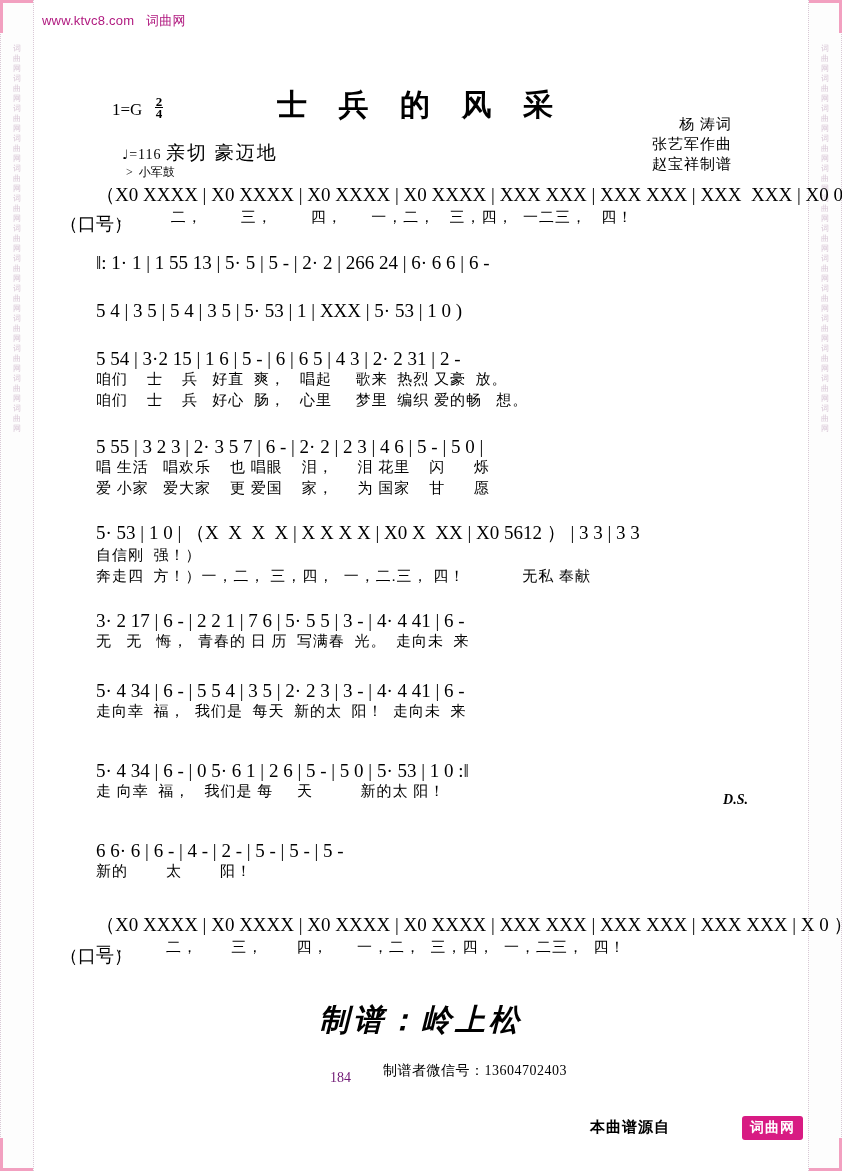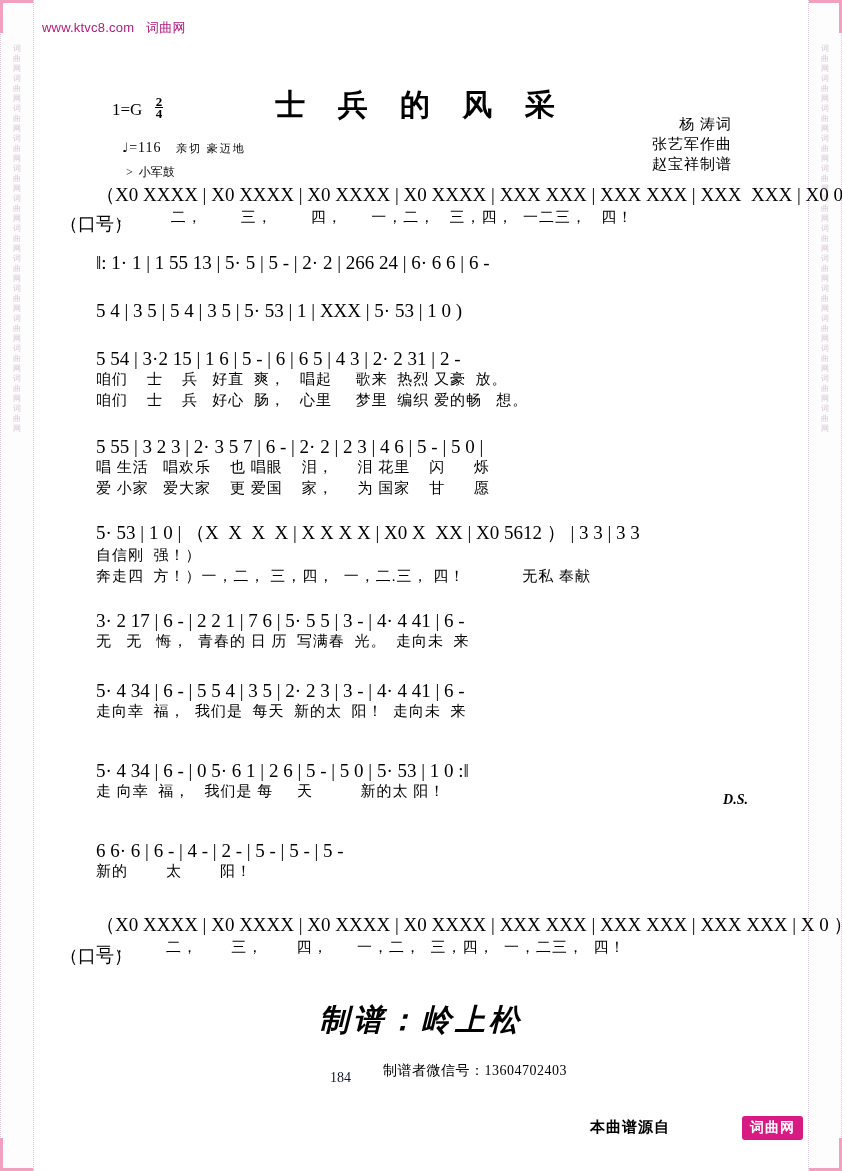--- a/index.html
+++ b/index.html
@@ -27,56 +27,56 @@
   .strip-mark span{display:block;}
   .corner{
     position:absolute;width:30px;height:30px;
   }
   .corner.tl{left:0;top:0;border-top:3px solid #f2a0c0;border-left:3px solid #f2a0c0;}
   .corner.tr{right:0;top:0;border-top:3px solid #f2a0c0;border-right:3px solid #f2a0c0;}
   .corner.bl{left:0;bottom:0;border-bottom:3px solid #f2a0c0;border-left:3px solid #f2a0c0;}
   .corner.br{right:0;bottom:0;border-bottom:3px solid #f2a0c0;border-right:3px solid #f2a0c0;}
 
   .site-url{
-    position:absolute;left:42px;top:19px;
+    position:absolute;left:42px;top:12px;
     font-family:"Liberation Sans", sans-serif;
     font-size:13px;color:#b0197f;letter-spacing:0.2px;
   }
   .site-url .cn{color:#b0197f;margin-left:8px;font-family:"Liberation Serif",serif;}
 
   
   .key-sig{
     position:absolute;left:112px;top:96px;
     font-family:"Liberation Serif", serif;font-size:17px;color:#000;
   }
   .key-sig .meter{
     display:inline-block;vertical-align:-3px;margin-left:8px;
     font-size:13px;line-height:11px;text-align:center;font-weight:bold;
   }
   .key-sig .meter b{display:block;}
   .key-sig .meter .num{border-bottom:1.6px solid #000;padding:0 1px;}
 
   .song-title{
     position:absolute;left:0;right:0;top:85px;
     text-align:center;
-    font-family:Liberation Sans, sans-serif;
+    font-family:Liberation Serif, serif;
     font-size:30px;font-weight:bold;letter-spacing:12px;
     color:#000;
   }
   .credits{
     position:absolute;right:110px;top:114px;
     font-size:15px;line-height:20px;color:#000;text-align:right;
     letter-spacing:1px;
   }
   .tempo{
     position:absolute;left:122px;top:140px;
     font-size:14px;color:#000;letter-spacing:1px;
   }
   .tempo .note{font-family:"DejaVu Sans", sans-serif;font-size:13px;}
-  .tempo .expr{margin-left:10px;font-size:11px;letter-spacing:2px;}
+  .tempo .expr{font-size:19px;letter-spacing:2px;}
 
   .instr{
     position:absolute;left:126px;top:164px;font-size:12px;color:#000;
   }
   .instr .acc{margin-right:3px;}
 
   
   .stave{
     position:absolute;left:96px;width:656px;
     font-family:"Liberation Serif", serif;
@@ -104,21 +104,21 @@
     font-size:30px;font-weight:bold;letter-spacing:4px;
     font-style:italic;
     color:#000;
   }
   .wechat{
     position:absolute;left:0;right:0;top:1062px;text-align:center;
     font-size:14px;color:#000;letter-spacing:0.5px;
     padding-left:108px;
   }
   .page-num{
-    position:absolute;left:330px;top:1070px;font-size:14px;color:#0f172a;
+    position:absolute;left:330px;top:1070px;font-size:14px;color:#701a75;
   }
   .footer-bar{
     position:absolute;left:590px;top:1118px;
     font-size:15px;color:#000;font-weight:bold;letter-spacing:1px;
   }
   .footer-badge{
     position:absolute;left:742px;top:1116px;
     background:#d81b83;color:#fff;font-size:14px;font-weight:bold;
     padding:3px 8px;border-radius:3px;letter-spacing:1px;
   }

